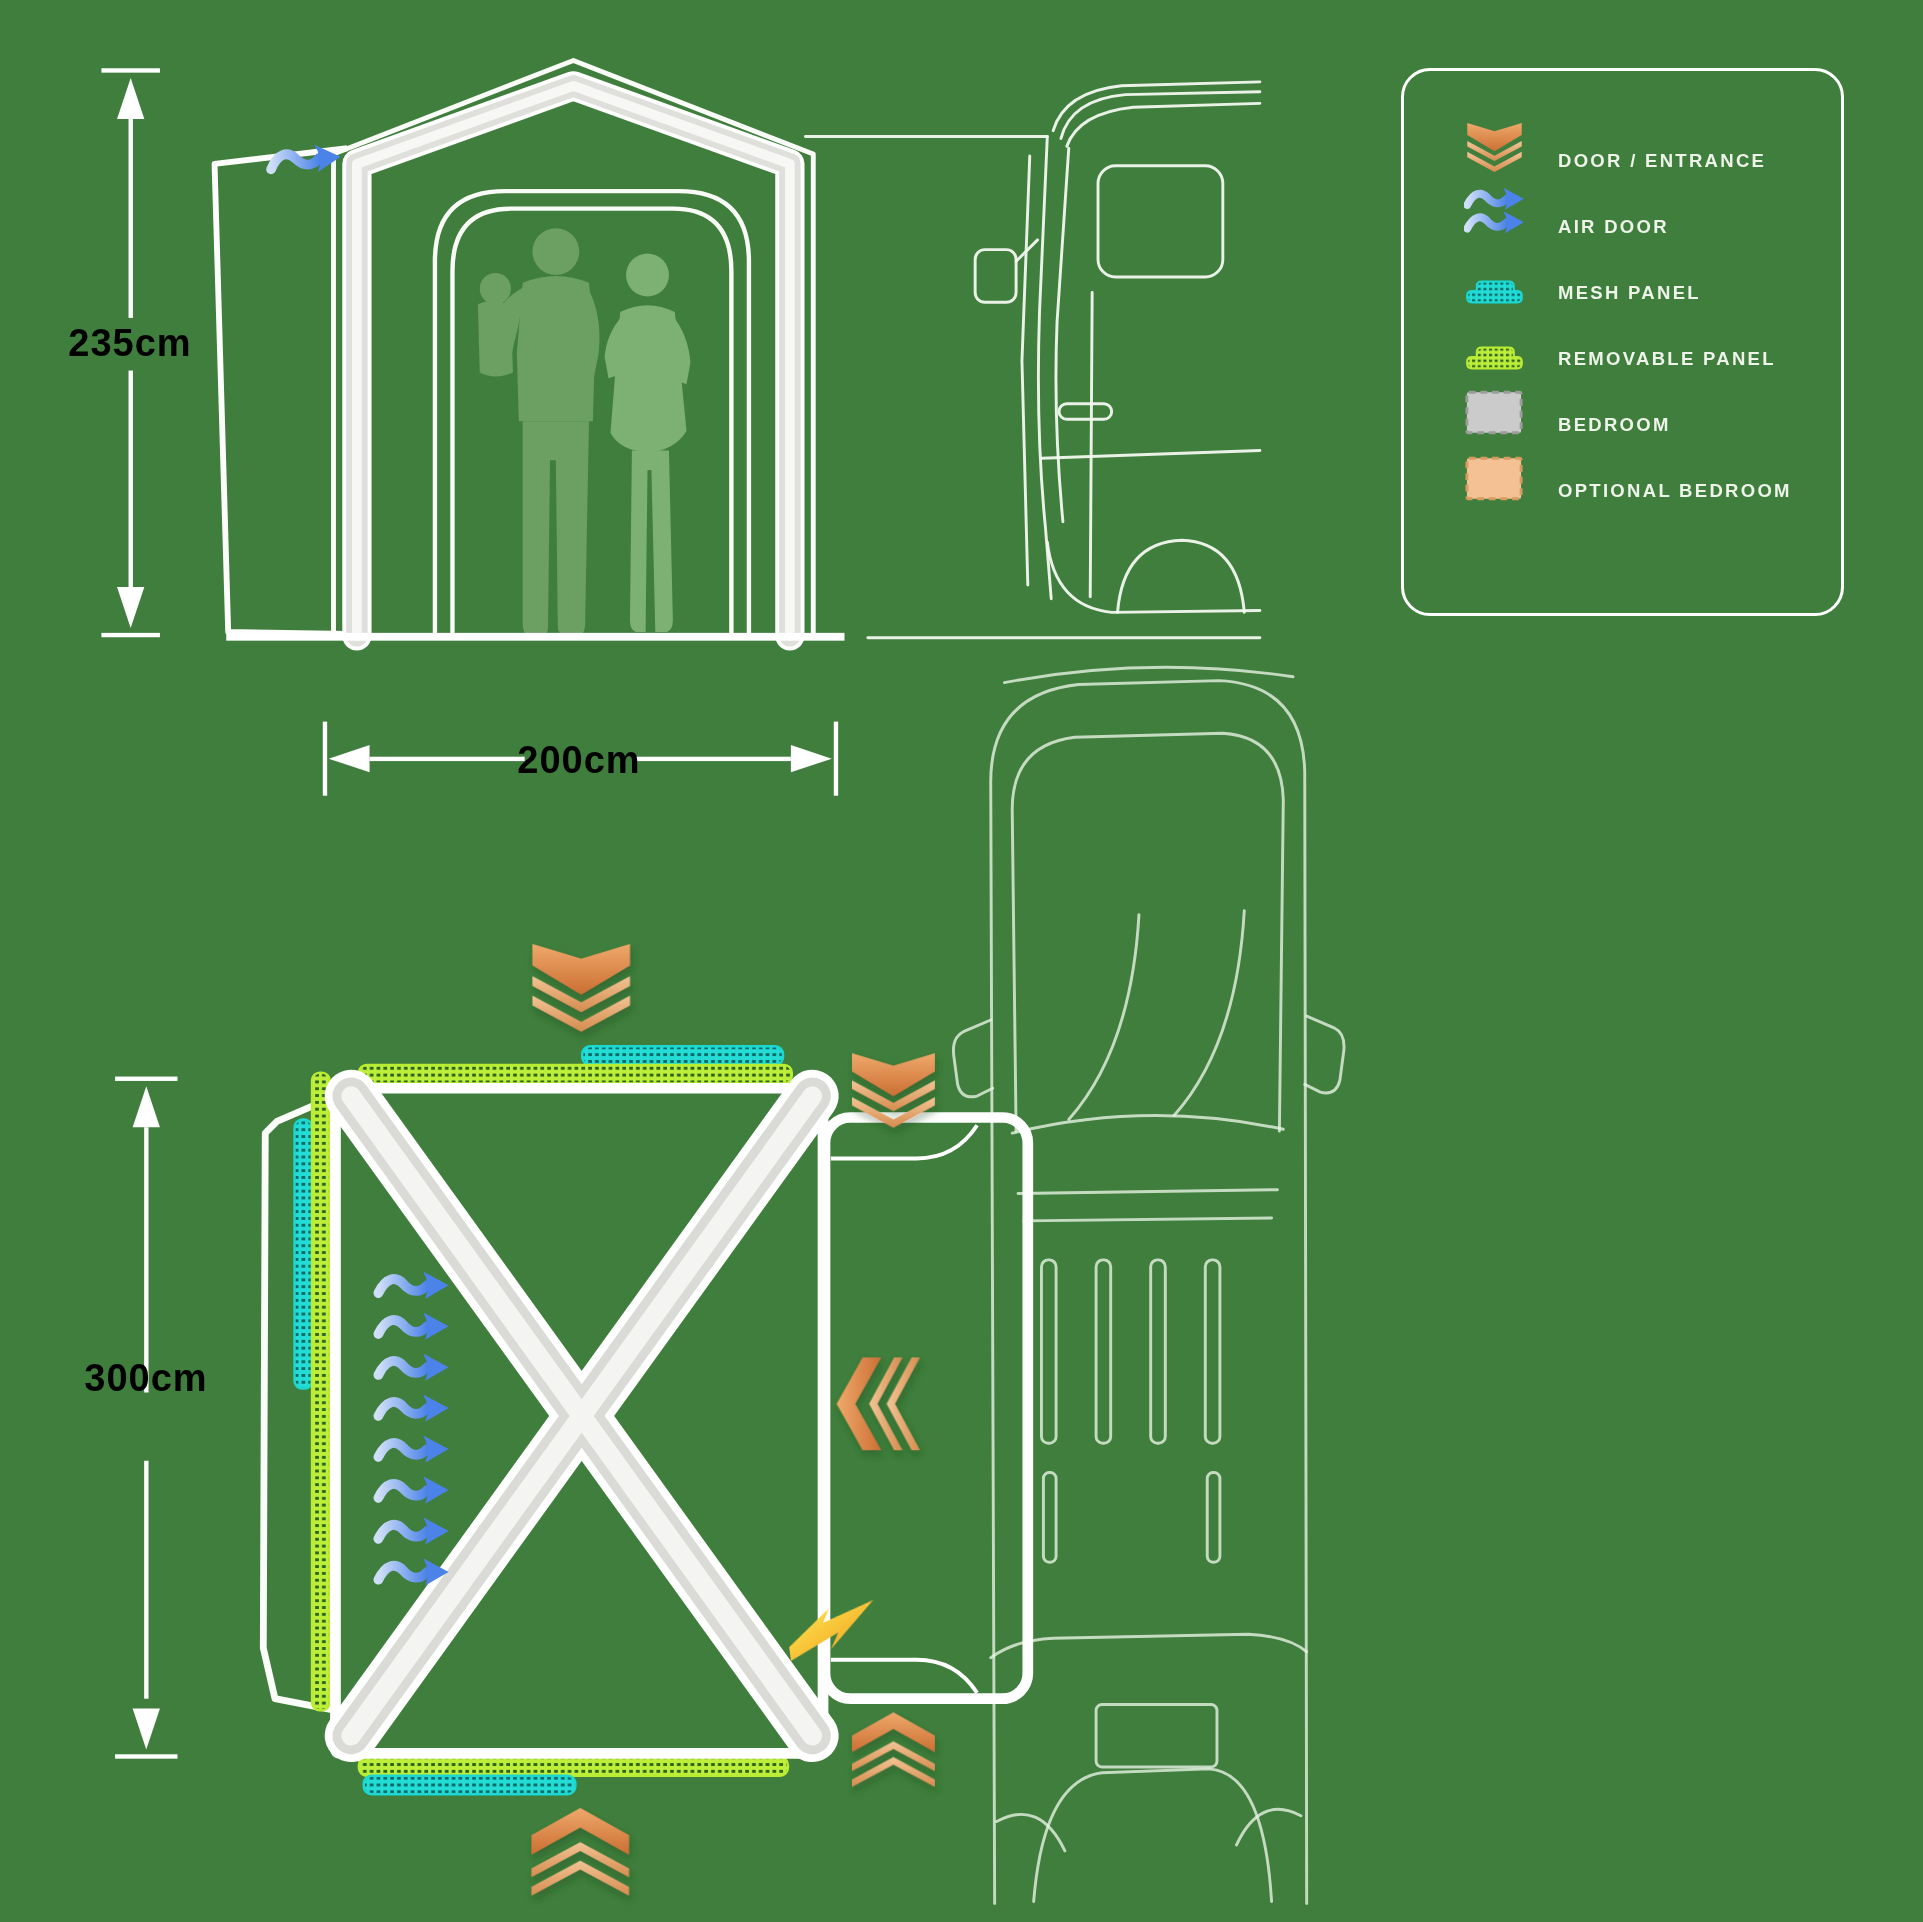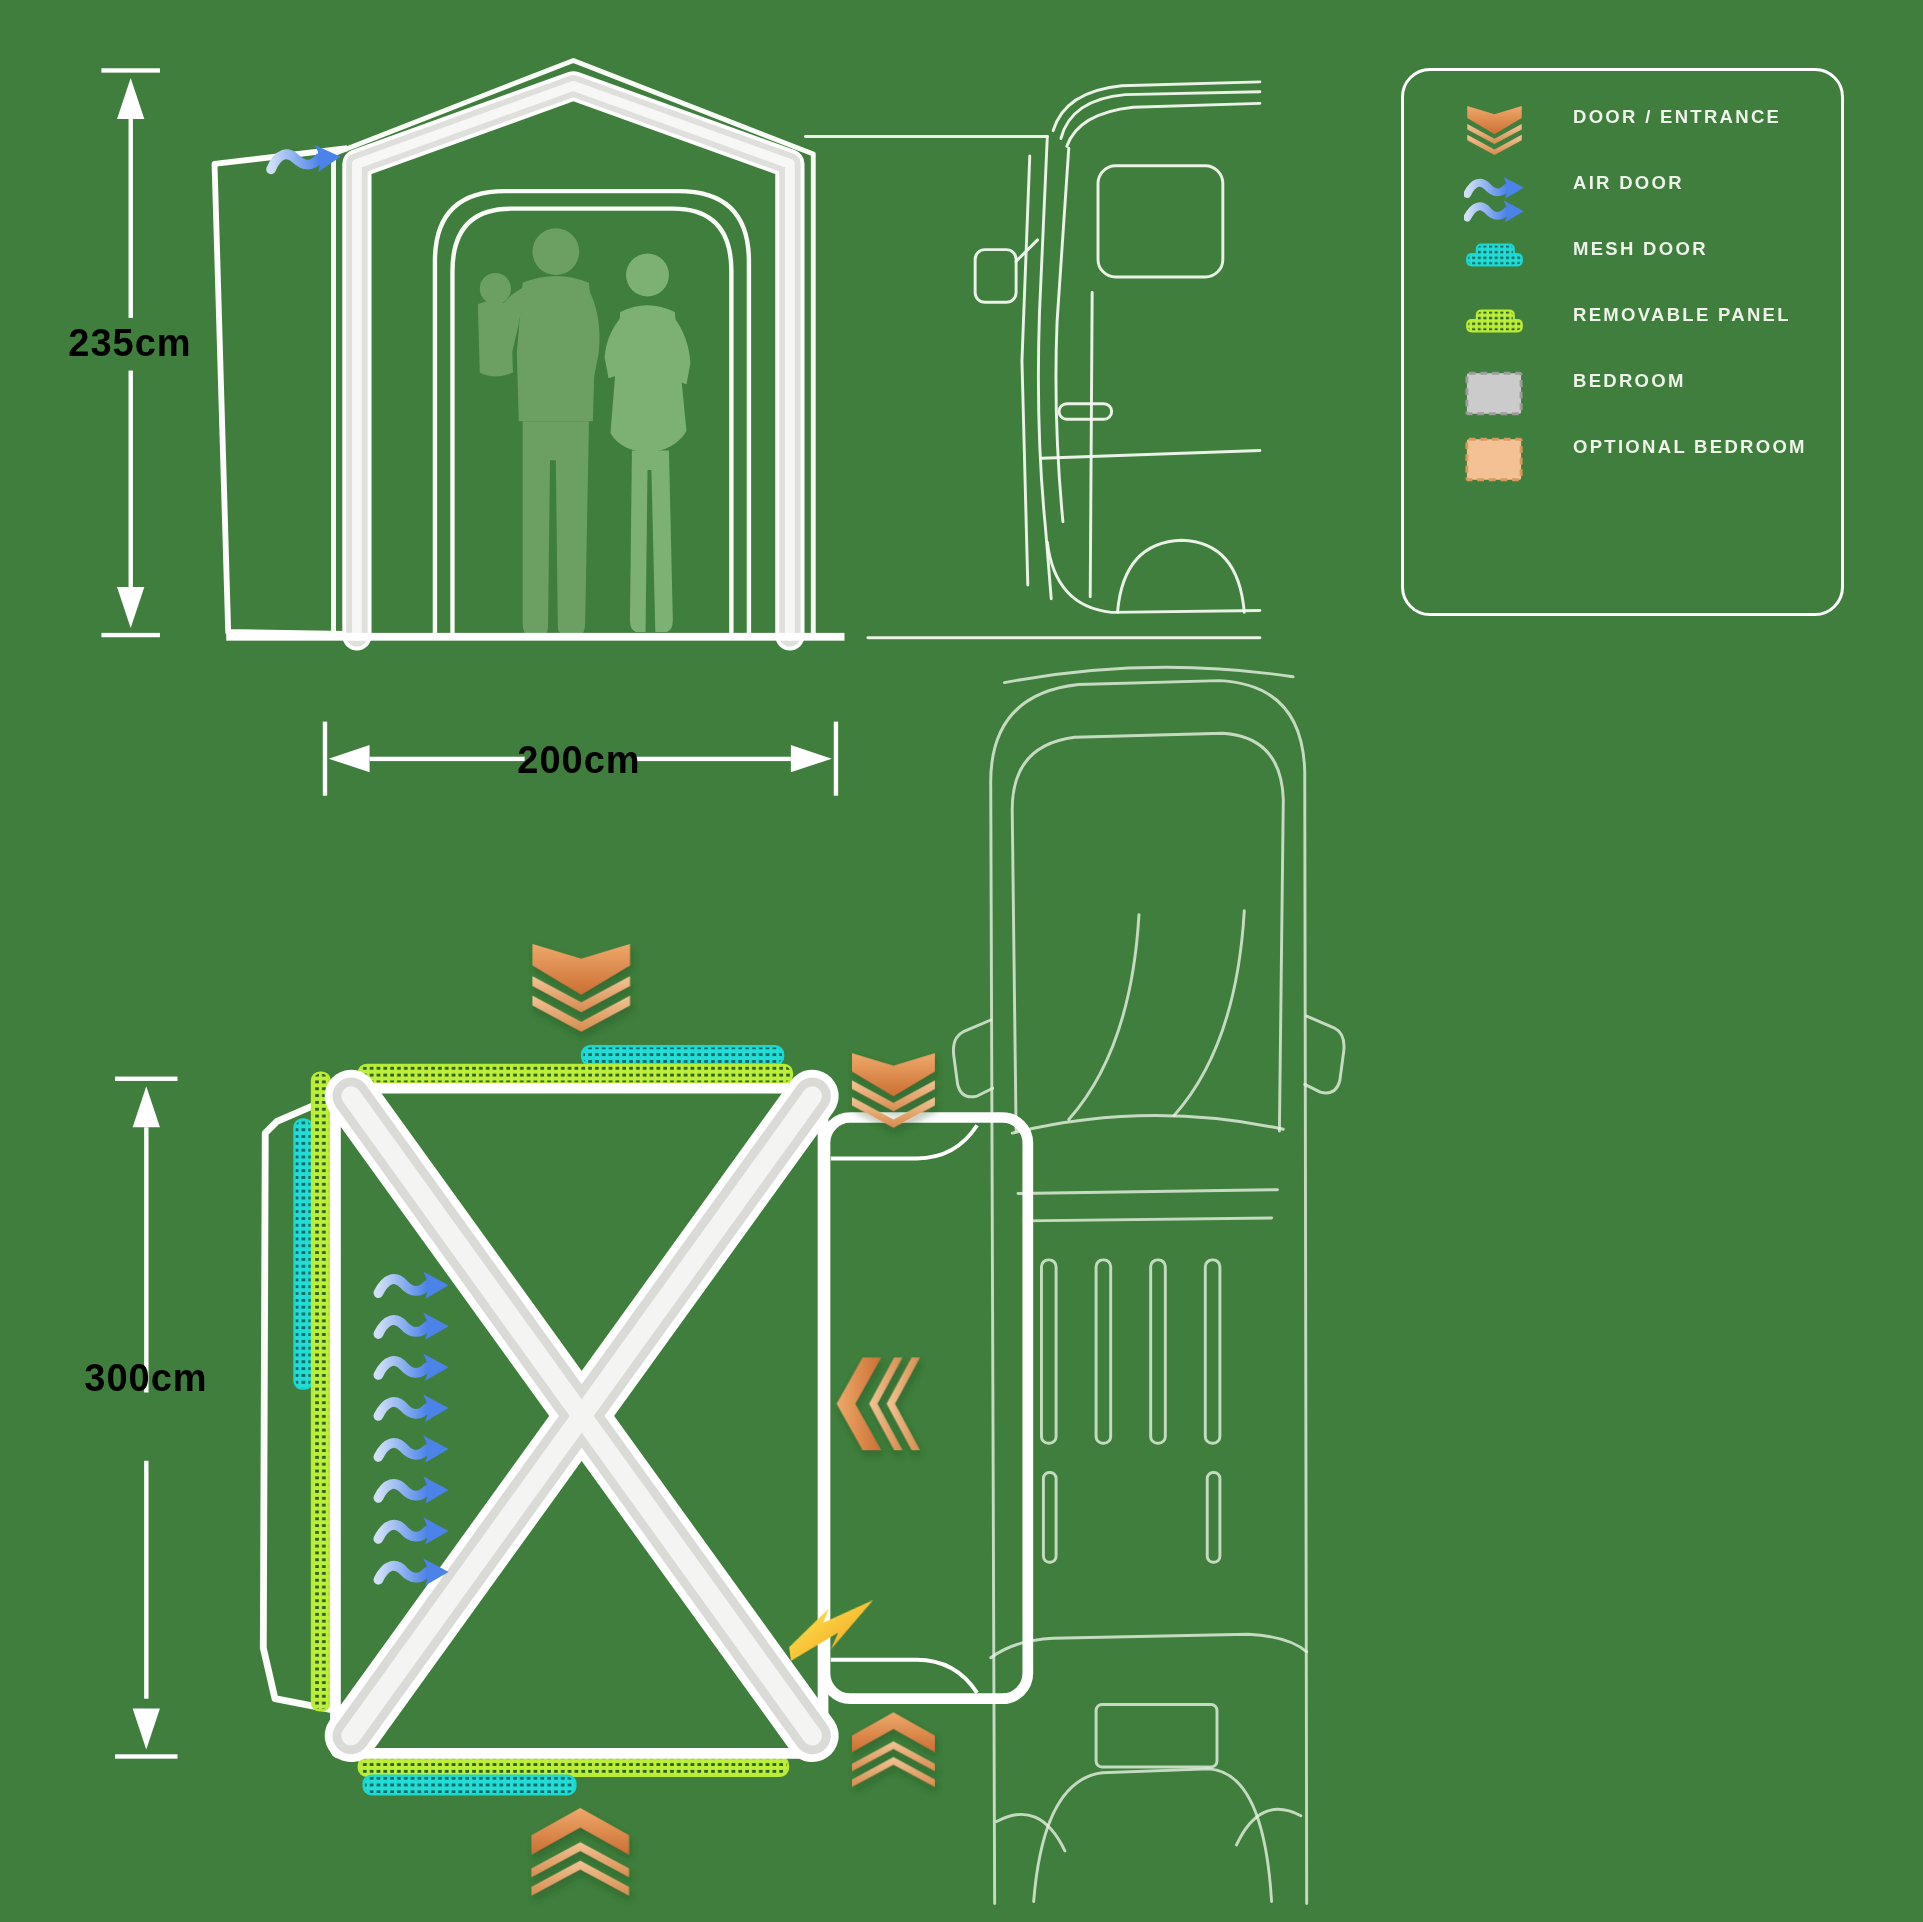--- a/index.html
+++ b/index.html
@@ -4,21 +4,21 @@
 <style>
   html,body{margin:0;padding:0;background:#3f7e3c;}
   .stage{position:relative;width:1923px;height:1922px;background:#3f7e3c;overflow:hidden;
          font-family:"Liberation Sans",sans-serif;}
   .art{position:absolute;left:0;top:0;}
   .dim-label{position:absolute;transform:translate(-50%,-50%);color:#000000;font-weight:bold;
              font-size:38px;letter-spacing:1px;white-space:nowrap;}
   
   .legend{position:absolute;left:1401px;top:68px;width:443px;height:548px;box-sizing:border-box;
           border:3.9px solid #ffffff;border-radius:29px;padding-top:35px;}
-  .legend-row{display:flex;align-items:flex-start;height:66px;gap:15px;}
+  .legend-row{display:flex;align-items:flex-end;height:66px;}
   .legend-icon{width:70px;margin-left:55px;display:flex;justify-content:center;align-items:center;}
   .legend-label{margin-left:29px;color:#eef4ea;font-size:18.5px;font-weight:bold;letter-spacing:2.3px;}
 </style>
 </head>
 <body>
 
 <div class="stage">
 
 <svg class="art" width="1923" height="1922" viewBox="0 0 1972 1971">
   <defs>
@@ -257,21 +257,21 @@
     </span>
     <span class="legend-label">AIR DOOR</span>
   </div>
 
   <div class="legend-row">
     <span class="legend-icon">
       <svg width="59" height="29" viewBox="0 0 72 36">
             <use href="#panel" fill="url(#meshC)" stroke="#1bd8d2" stroke-width="2.5"></use>
           </svg>
     </span>
-    <span class="legend-label">MESH DOOR</span>
+    <span class="legend-label">MESH PANEL</span>
   </div>
 
   <div class="legend-row">
     <span class="legend-icon">
       <svg width="59" height="29" viewBox="0 0 72 36">
             <use href="#panel" fill="url(#meshG)" stroke="#b9ec33" stroke-width="2.5"></use>
           </svg>
     </span>
     <span class="legend-label">REMOVABLE PANEL</span>
   </div>

